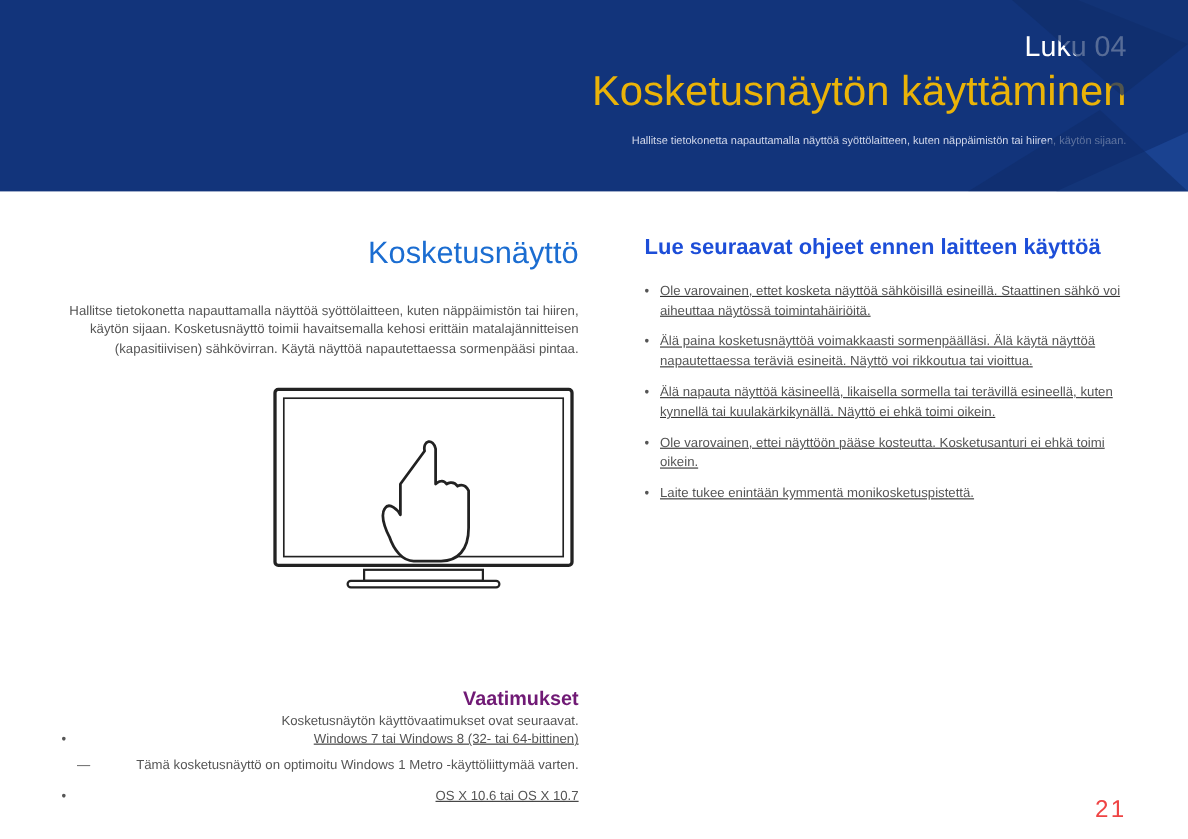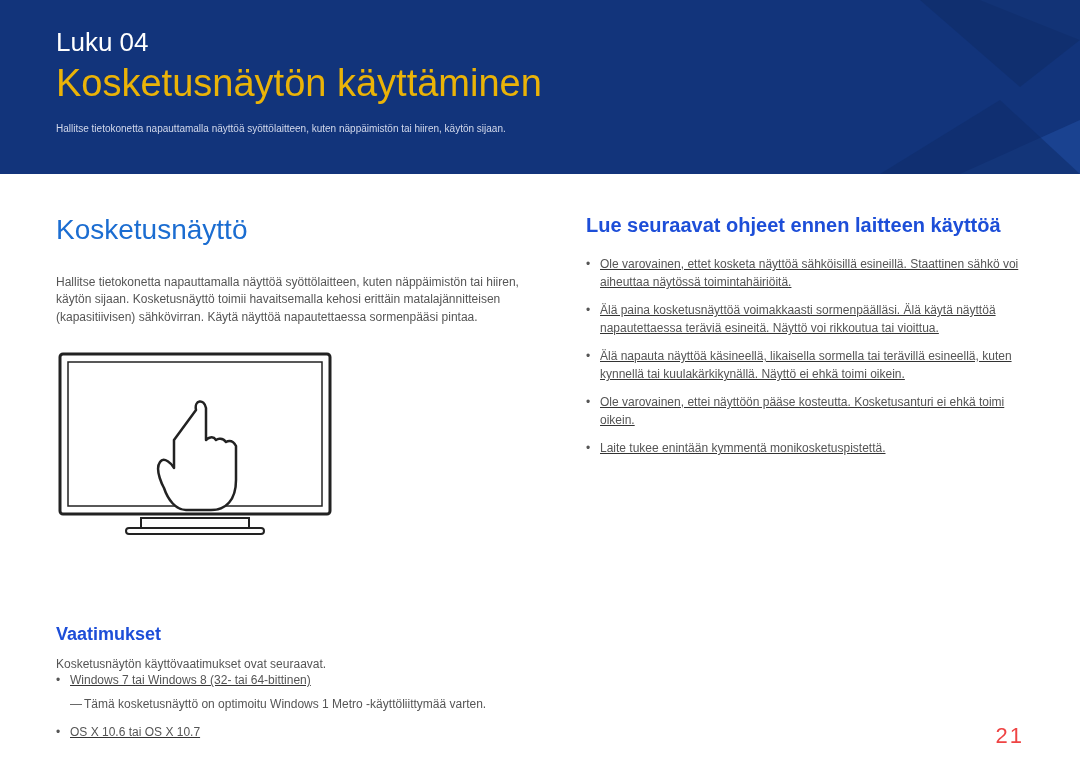--- a/index.html
+++ b/index.html
@@ -12,20 +12,21 @@
   position: relative;
 }
 
 .banner {
   width: 1080px;
   height: 174px;
   background: #12347b;
   position: relative;
   padding: 27px 56px 0 56px;
   overflow: hidden;
+  text-align: right;
 }
 
 .banner-deco {
   position: absolute;
   right: 0;
   top: 0;
   width: 260px;
   height: 174px;
   pointer-events: none;
 }
@@ -48,21 +49,21 @@
   font-size: 10px;
   margin-top: 18px;
 }
 
 .content {
   display: flex;
   padding: 40px 56px 0 56px;
   gap: 60px;
 }
 
-.col-left { flex: 0 0 470px; }
+.col-left { flex: 0 0 470px; text-align: right; }
 .col-right { flex: 1; }
 
 .section-title {
   color: #1b6dd1;
   font-size: 28px;
   font-weight: 400;
   margin-bottom: 28px;
 }
 
 .subheading-dark {
@@ -78,25 +79,25 @@
   color: #555555;
   margin-bottom: 16px;
 }
 
 .illustration {
   width: 280px;
   margin: 8px 0 30px 0;
 }
 
 .sub2 {
-  color: #1d4ed8;
+  color: #701a75;
   font-size: 18px;
   font-weight: 700;
   margin-top: 40px;
-  margin-bottom: 12px;
+  margin-bottom: 2px;
 }
 
 .intro-small {
   font-size: 12px;
   color: #555555;
 }
 
 ul.bullets {
   list-style: none;
   padding-left: 0;

